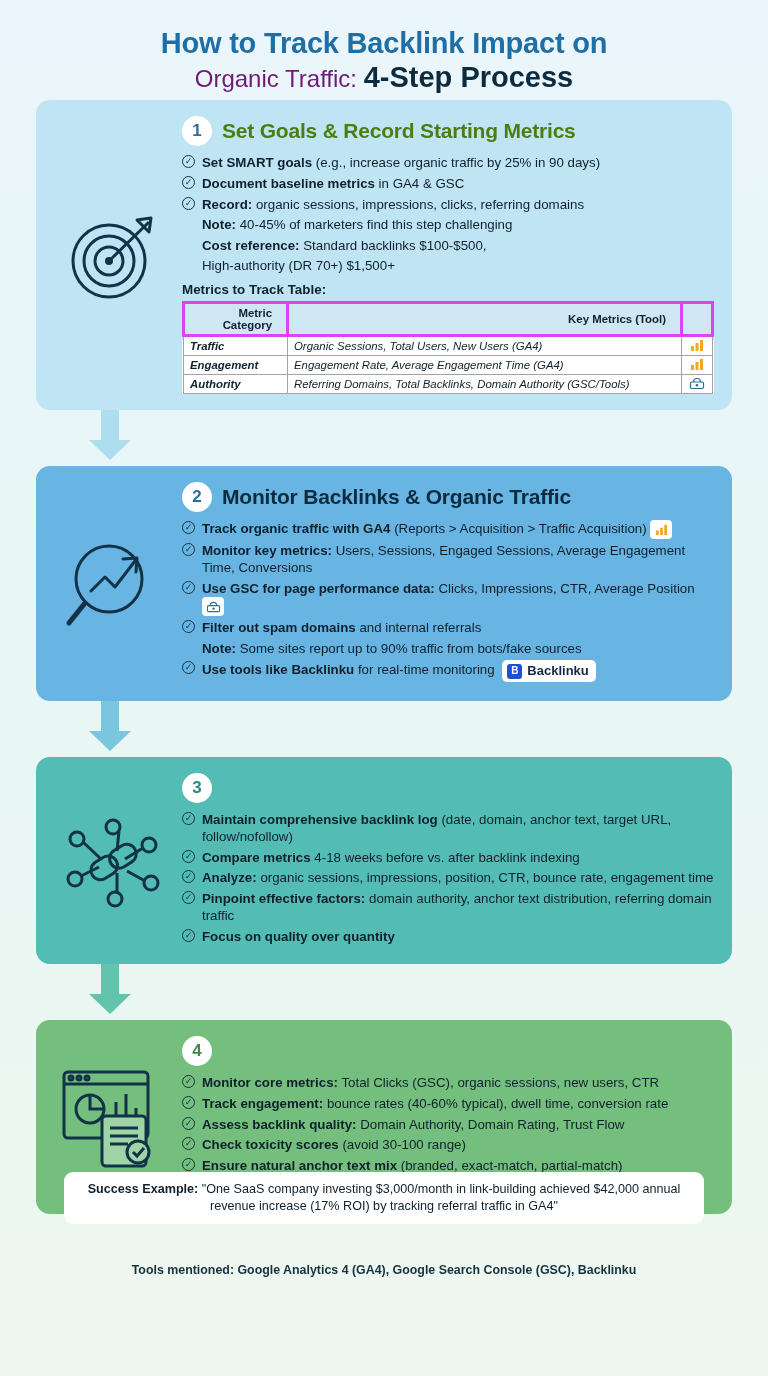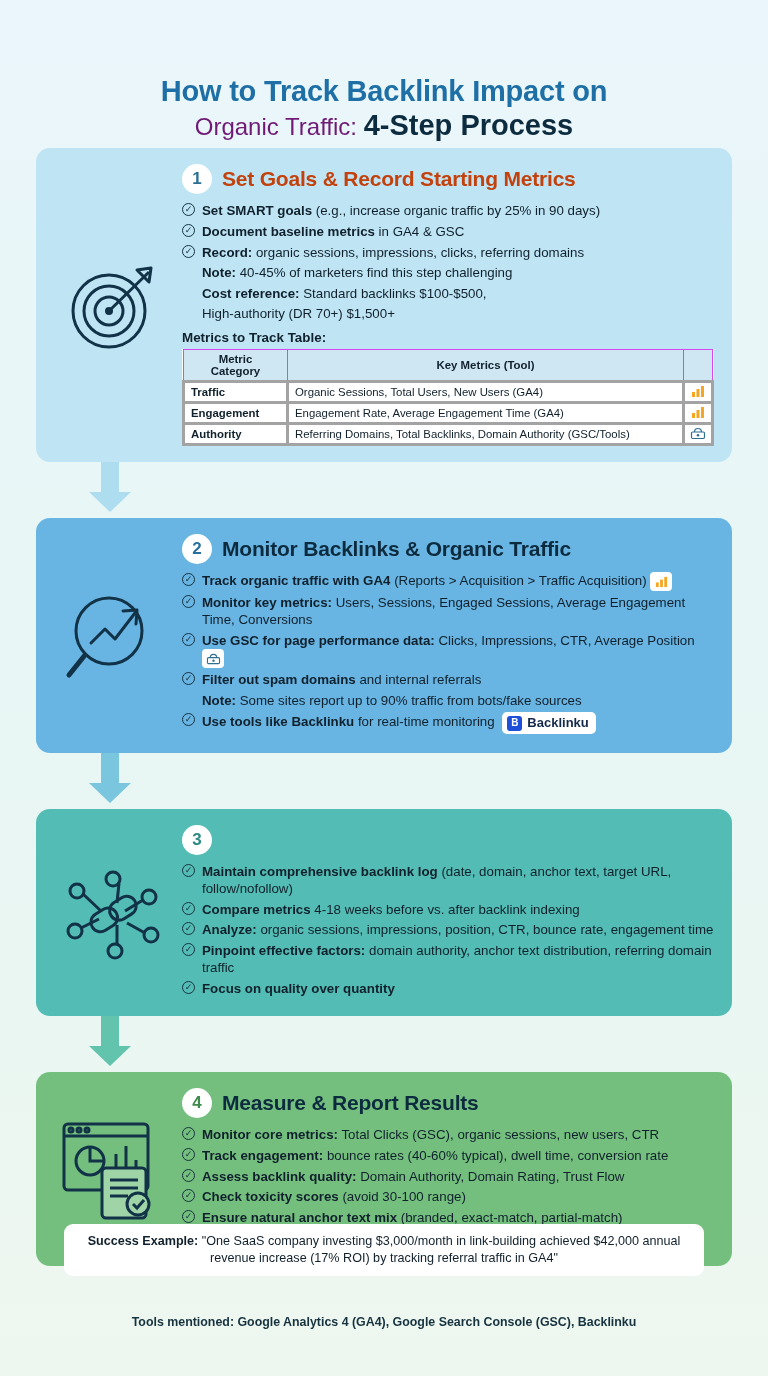--- a/index.html
+++ b/index.html
@@ -5,21 +5,21 @@
   * { box-sizing: border-box; }
   html, body { margin:0; padding:0; }
   body {
     width: 768px;
     height: 1376px;
     background: linear-gradient(180deg, #eaf6fb 0%, #e8f6f4 55%, #eef7ef 100%);
     font-family: "Liberation Sans", sans-serif;
     color: #10202c;
     overflow: hidden;
   }
-  .page { position: relative; width: 768px; height: 984px; margin-top: 48px; }
+  .page { position: relative; width: 768px; height: 984px; }
 
   
   .title {
     text-align: center;
     padding: 26px 40px 6px 40px;
     line-height: 1.18;
   }
   .title .l1 { font-size: 29px; font-weight: bold; color: #1d6fa5; letter-spacing: -0.2px; }
   .title .l2a { font-size: 24px; font-weight: normal; color: #701a75; }
   .title .l2b { font-size: 29px; font-weight: bold; color: #0d2b3e; }
@@ -57,21 +57,21 @@
   .step-num {
     width: 30px; height: 30px; border-radius: 50%;
     background: #ffffff; color: #2b6f93;
     display: flex; align-items: center; justify-content: center;
     font-weight: bold; font-size: 17px;
     flex: 0 0 30px;
   }
   .s2 .step-num { color:#2a6e9c; }
   .s3 .step-num { color:#2a8a84; }
   .s4 .step-num { color:#3f8a4c; }
-  .step-title { font-size: 21px; font-weight: bold; color:#c2410c; letter-spacing:-0.2px; }
+  .step-title { font-size: 21px; font-weight: bold; color:#4d7c0f; letter-spacing:-0.2px; }
   .s2 .step-title, .s3 .step-title, .s4 .step-title { color:#0d2b3e; }
 
   ul.bullets { list-style:none; margin:0; padding:0; }
   ul.bullets > li {
     position: relative;
     padding-left: 20px;
     font-size: 13.3px;
     line-height: 1.32;
     margin-bottom: 3px;
     color: #10202c;
@@ -89,30 +89,31 @@
   
   .tbl-label { font-weight: bold; font-size: 13.4px; margin: 7px 0 4px 0; }
   table.metrics {
     border-collapse: collapse;
     width: 100%;
     background: #ffffff;
     font-size: 11.4px;
   }
   table.metrics th {
     background: #cfe7f3;
-    text-align: center;
+    text-align: right;
     font-weight: bold;
     padding: 3px 14px;
-    border: 1px solid #d946ef;
+    border: 3px solid #d946ef;
     color:#10202c;
   }
   table.metrics td {
     padding: 3px 6px;
-    border: 3px solid #a3a3a3;
+    border: 1px solid #a3a3a3;
     vertical-align: middle;
+    font-style: italic;
   }
   table.metrics td.cat { font-weight: bold; width: 104px; }
   table.metrics td.ic { width: 26px; text-align: center; padding: 1px 2px; }
 
   
   .badge-icon {
     display:inline-flex; align-items:center; justify-content:center;
     width: 22px; height: 19px; border-radius: 4px;
     background:#ffffff; vertical-align:middle;
   }
@@ -400,21 +401,20 @@
           <rect x="44" y="52" width="44" height="50" rx="4" fill="#9fd4a6"></rect>
           <path d="M52 64 H80 M52 72 H80 M52 80 H70"></path>
           <circle cx="80" cy="88" r="11" fill="#9fd4a6"></circle>
           <path d="M75 88 L79 92 L86 84"></path>
         </g>
       </svg>
     </div>
     <div class="body-col">
       <div class="step-head">
         <div class="step-num">4</div>
-        <div class="step-title">Measure &amp; Report Results</div>
       </div>
       <ul class="bullets">
         <li>
           <span class="chk">✓</span>
           <span class="b">Monitor core metrics:</span><span> Total Clicks (GSC), organic sessions, new users, CTR</span>
         </li>
         <li>
           <span class="chk">✓</span>
           <span class="b">Track engagement:</span><span> bounce rates (40-60% typical), dwell time, conversion rate</span>
         </li>

